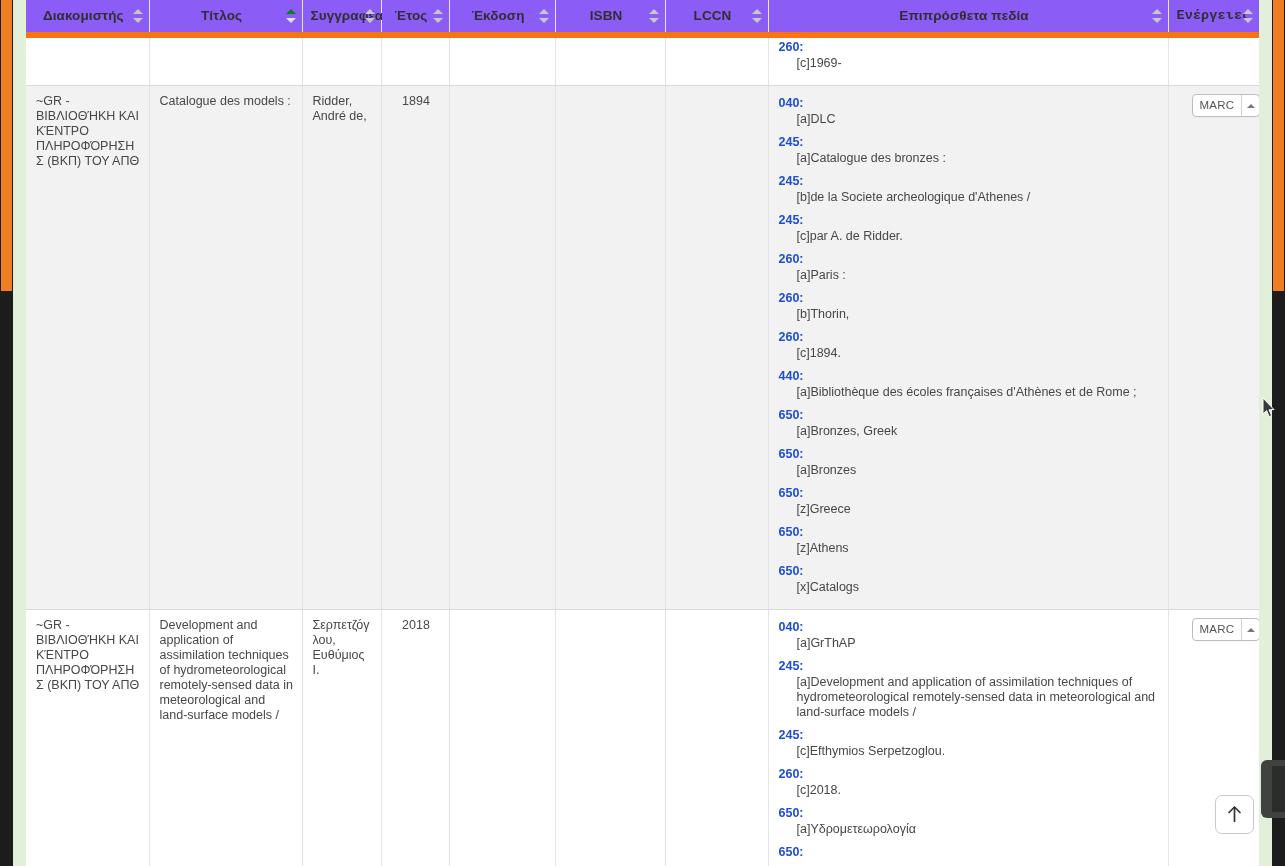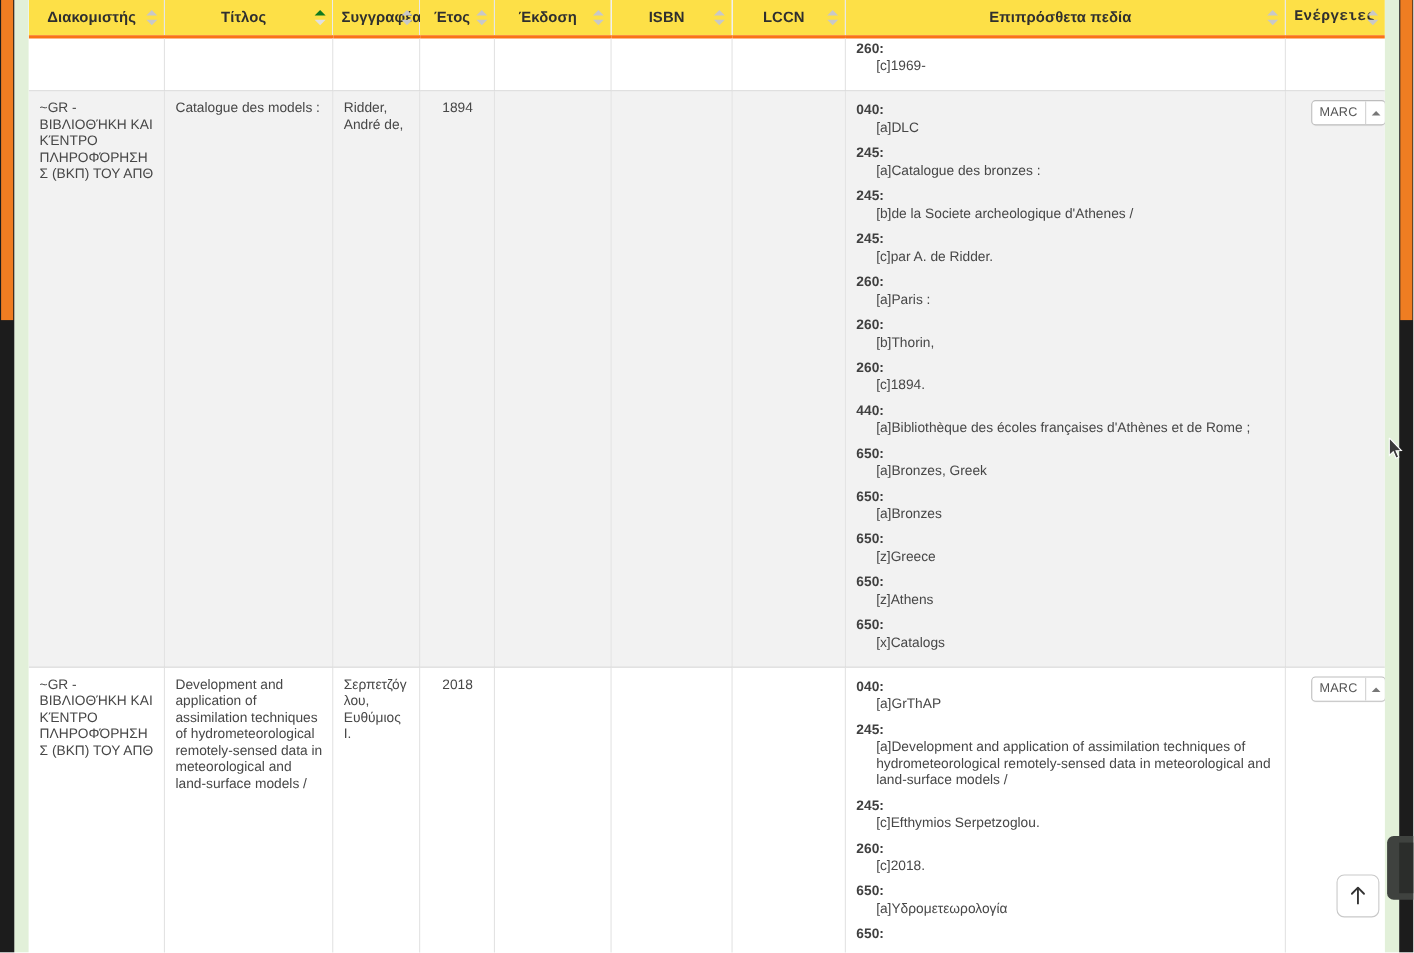--- a/index.html
+++ b/index.html
@@ -79,22 +79,22 @@
   table.results col.c-author { width: 79px; }
   table.results col.c-year   { width: 68px; }
   table.results col.c-ed     { width: 106px; }
   table.results col.c-isbn   { width: 110px; }
   table.results col.c-lccn   { width: 103px; }
   table.results col.c-extra  { width: 400px; }
   table.results col.c-act    { width: 91px; }
 
   table.results thead th {
     position: relative;
-    background: #fde047;
-    border-bottom: 3px solid #f97316;
+    background: #8b5cf6;
+    border-bottom: 6px solid #f97316;
     border-right: 1px solid #e6e6e6;
     padding: 6px 16px 8px 8px;
     height: 18px;
     font-size: 13.5px;
     font-weight: bold;
     color: #2f2f2f;
     text-align: center;
     vertical-align: middle;
     white-space: nowrap;
     letter-spacing: .1px;
@@ -178,21 +178,21 @@
     border-left: 4px solid transparent;
     border-right: 4px solid transparent;
     border-bottom: 4px solid #777;
   }
 
   
   .marc-field { margin: 0 0 2px 0; }
   .marc-tag {
     font-weight: bold;
     font-size: 12.5px;
-    color: #404040;
+    color: #1d4ed8;
     line-height: 18px;
   }
   .marc-val {
     padding-left: 18px;
     font-size: 12.5px;
     line-height: 15px;
     color: #474747;
     margin-bottom: 6px;
   }
 

